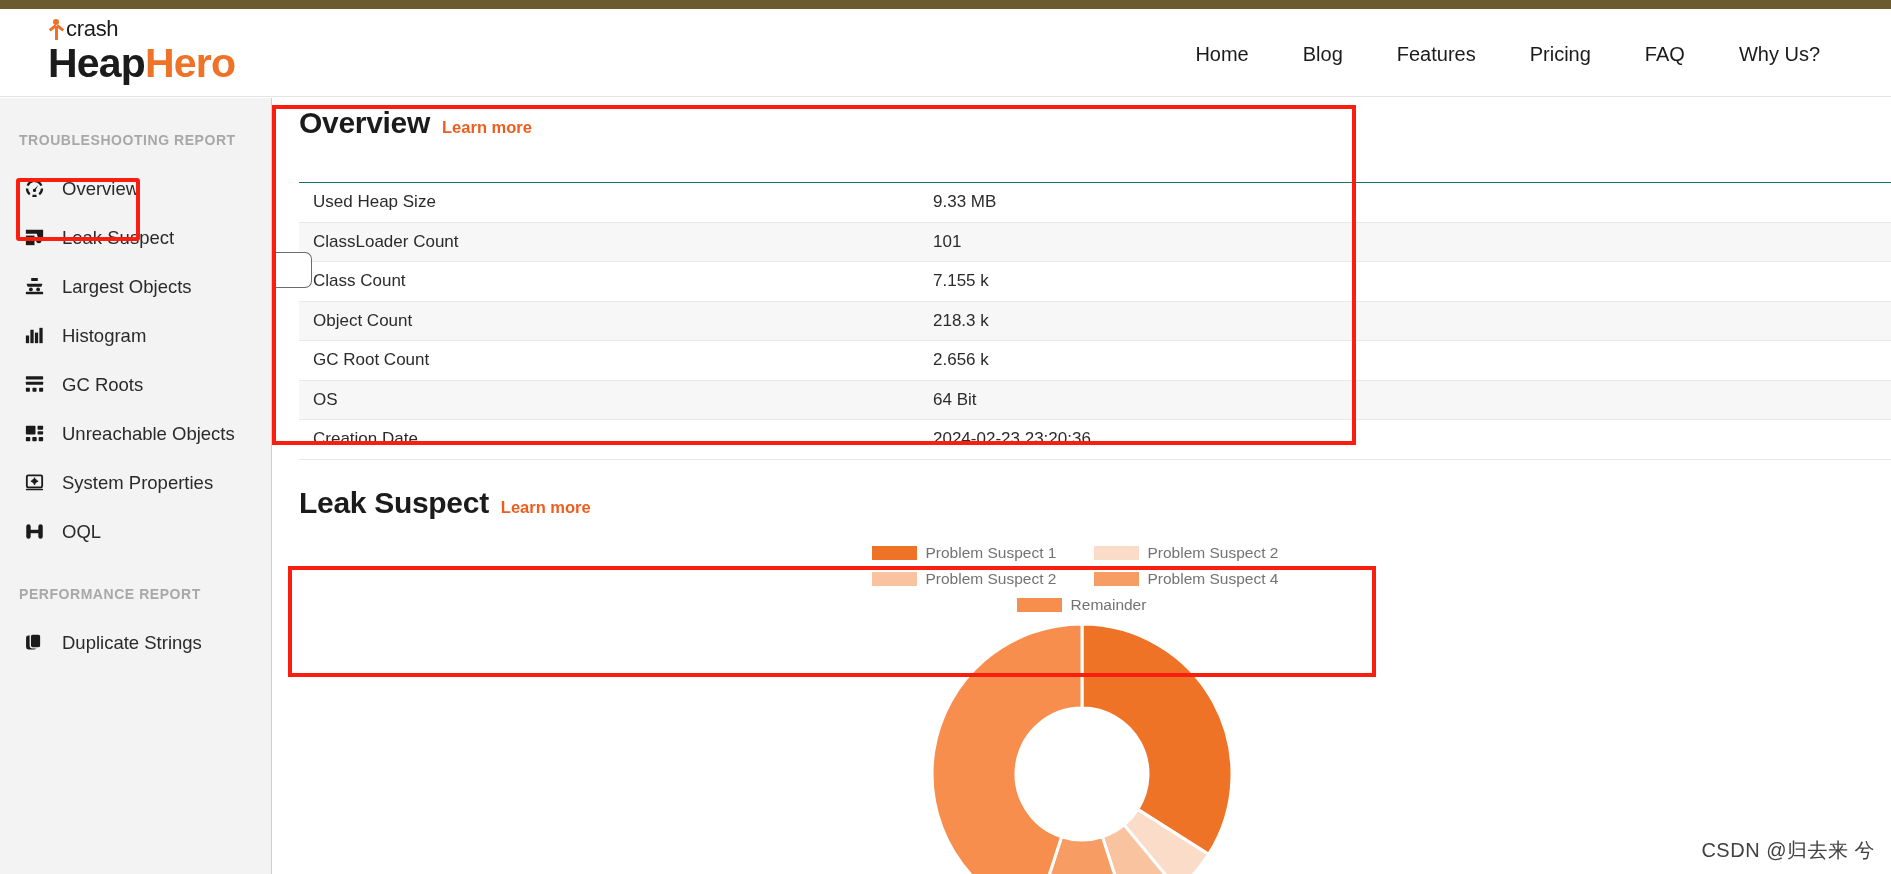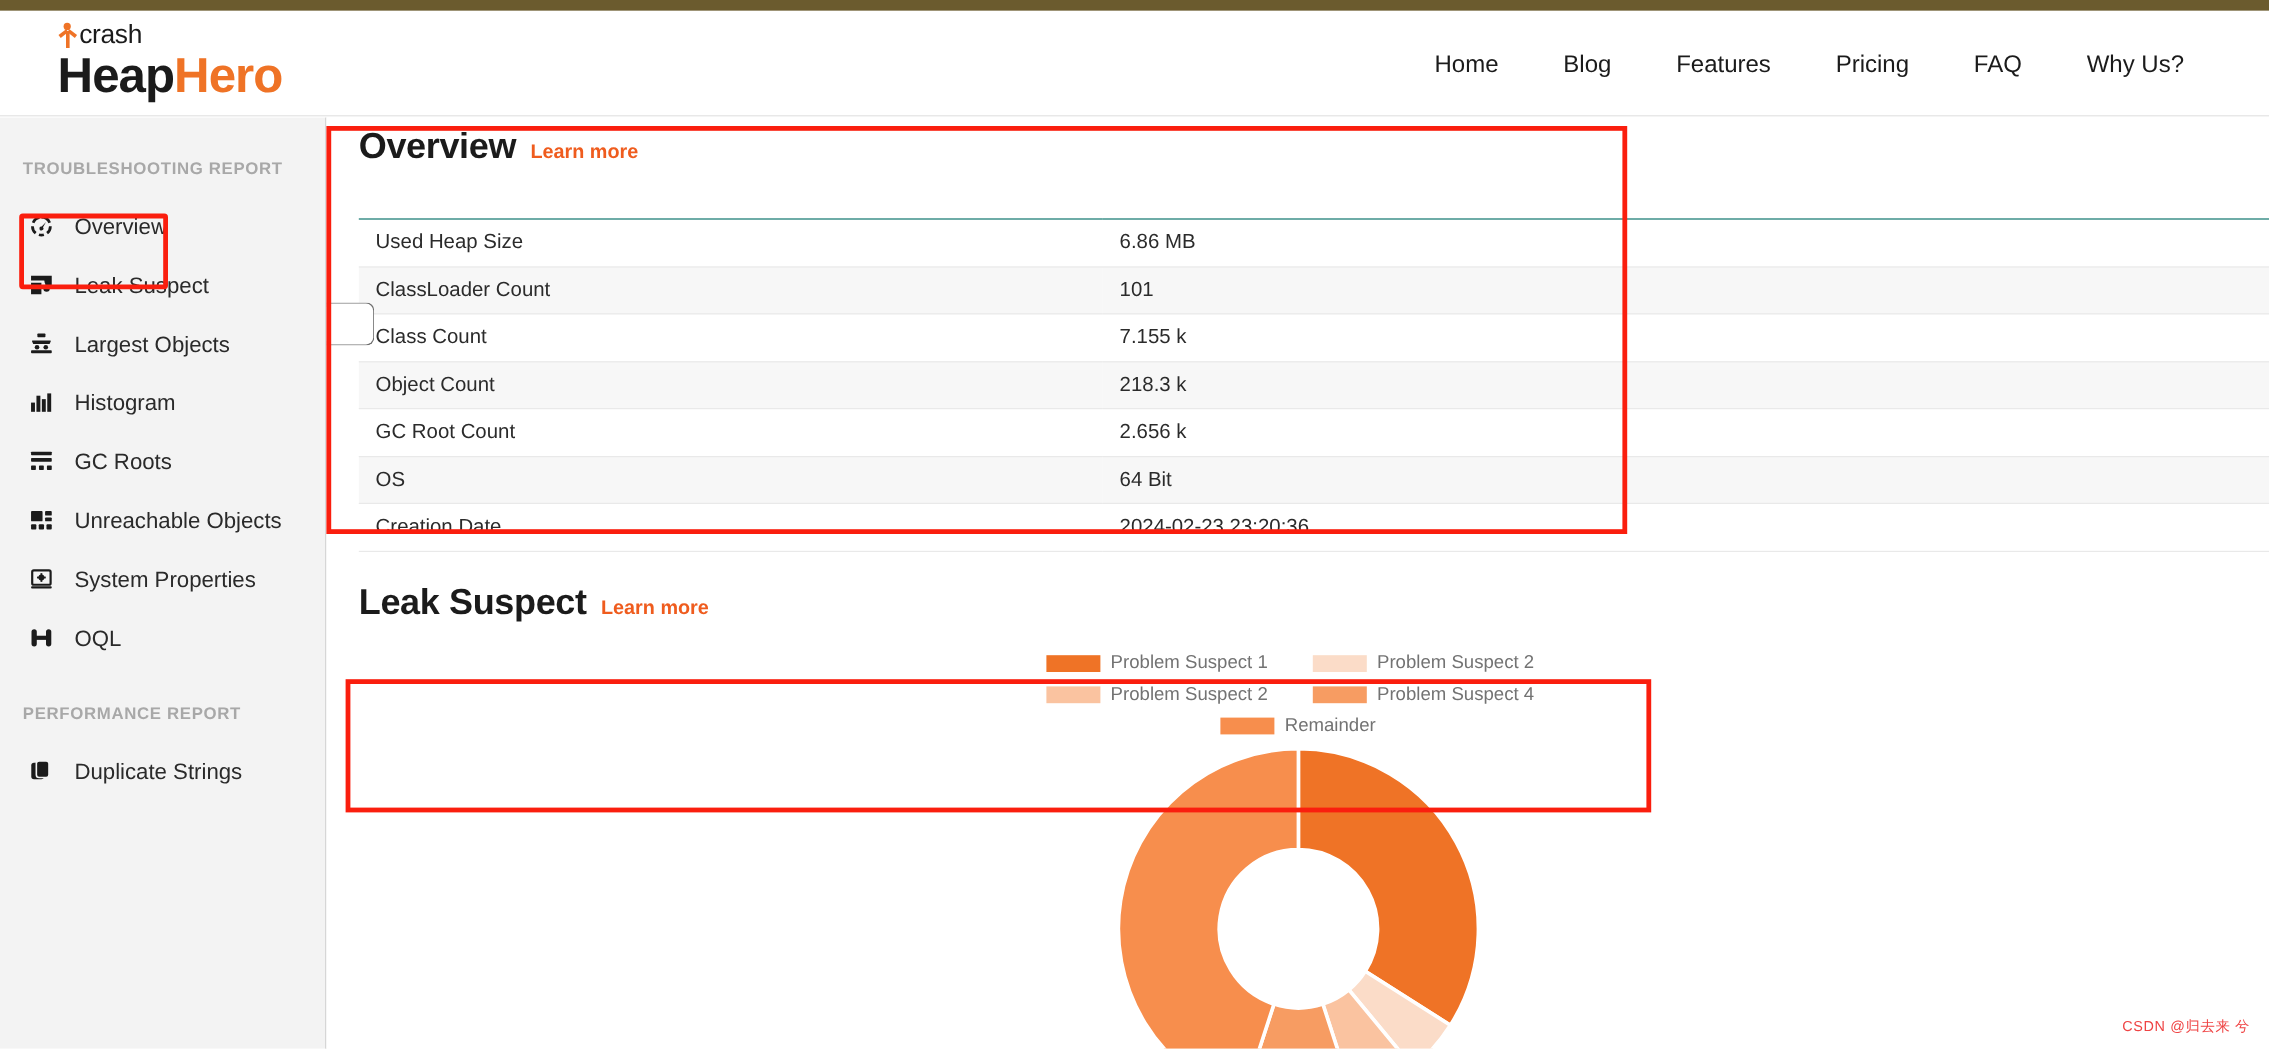--- a/index.html
+++ b/index.html
@@ -187,21 +187,21 @@
     z-index: 40;
   }
   #anno-overview { left: 272px; top: 105px; width: 1084px; height: 340px; }
   #anno-leak     { left: 288px; top: 566px; width: 1088px; height: 111px; }
   #anno-sidebar  { left: 16px;  top: 178px; width: 124px;  height: 63px;
                    border-radius: 3px; }
 
   
   .watermark {
     position: absolute; right: 16px; bottom: 10px;
-    font-size: 12px; color: #ef4444;
+    font-size: 20px; color: #404040;
     letter-spacing: 0.5px;
     z-index: 60;
   }
 </style>
 </head>
 <body>
 
 <div id="app">
 
   <div class="top-strip"></div>
@@ -356,21 +356,21 @@
       <div class="section-head">
         <span class="section-title">Overview</span>
         <span class="learn-more">Learn more</span>
       </div>
     </div>
 
     <table class="ov-table">
       <tbody>
         <tr>
           <td class="k">Used Heap Size</td>
-          <td class="v">6.86 MB</td>
+          <td class="v">9.33 MB</td>
         </tr>
         <tr>
           <td class="k">ClassLoader Count</td>
           <td class="v">101</td>
         </tr>
         <tr>
           <td class="k">Class Count</td>
           <td class="v">7.155 k</td>
         </tr>
         <tr>

